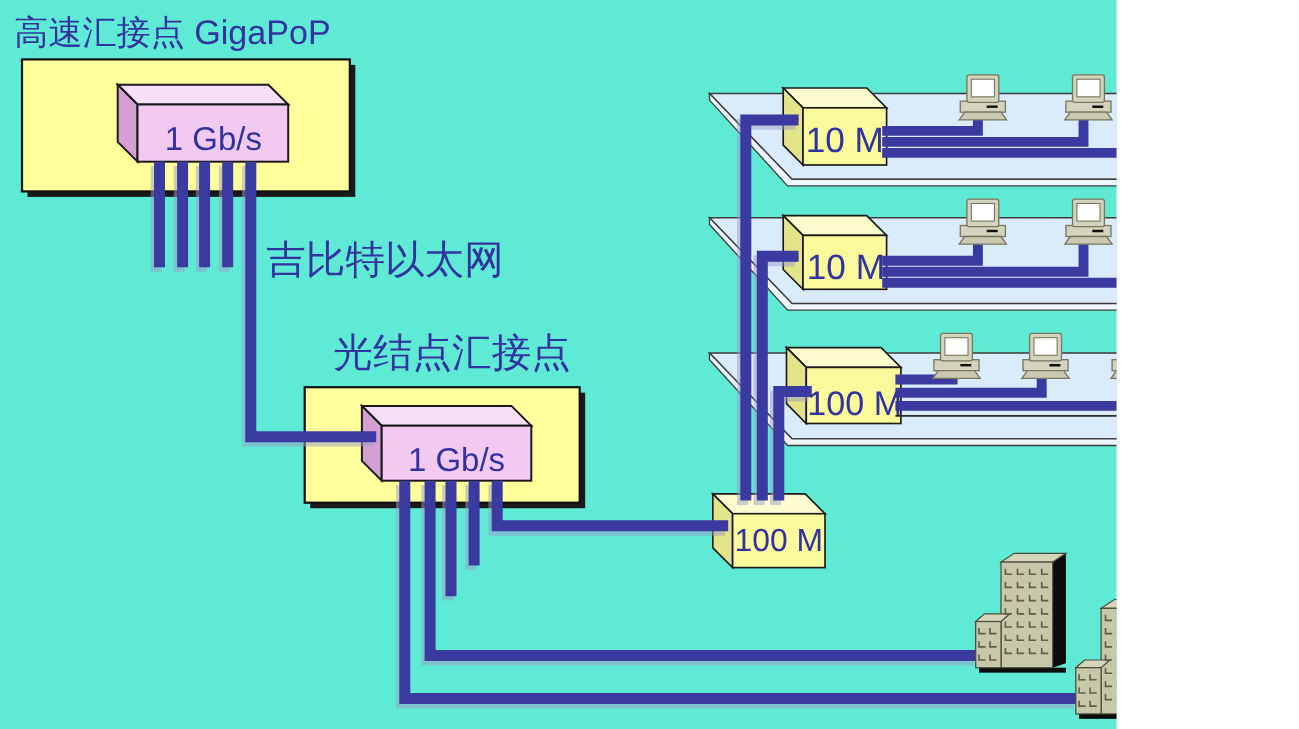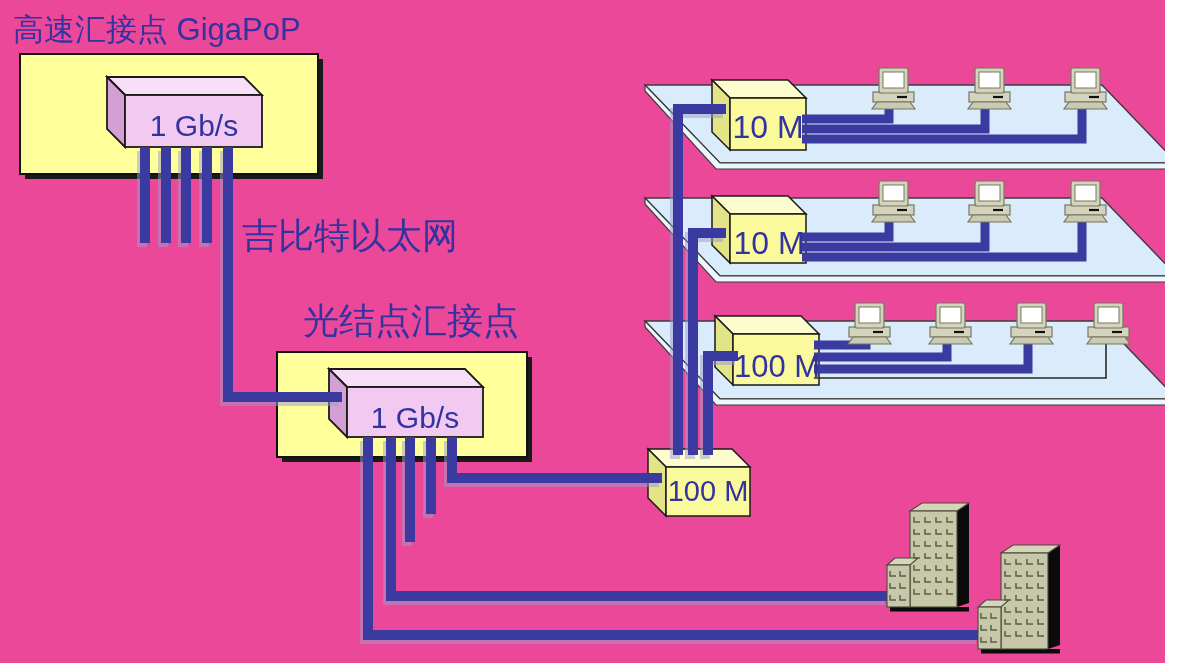--- a/index.html
+++ b/index.html
@@ -1,16 +1,16 @@
 <!DOCTYPE html>
 <html><head>
 <meta charset="utf-8">
 <style>
   html,body{margin:0;padding:0;background:#ffffff;}
-  .stage{position:relative;width:1165px;height:663px;background:#ec4899;overflow:hidden;}
+  .stage{position:relative;width:1015px;height:663px;background:#5eead4;overflow:hidden;}
   svg{display:block;}
   text{font-family:"Liberation Sans","DejaVu Sans",sans-serif;fill:#3333A0;}
   .cn-title{font-size:31px;}
   .cn-label{font-size:36px;}
   .speed-lg{font-size:30px;text-anchor:middle;}
   .speed-box{font-size:32px;text-anchor:middle;}
   .speed-box-sm{font-size:29px;text-anchor:middle;}
   .speed-box-100{font-size:31px;text-anchor:middle;}
 </style>
 </head>

